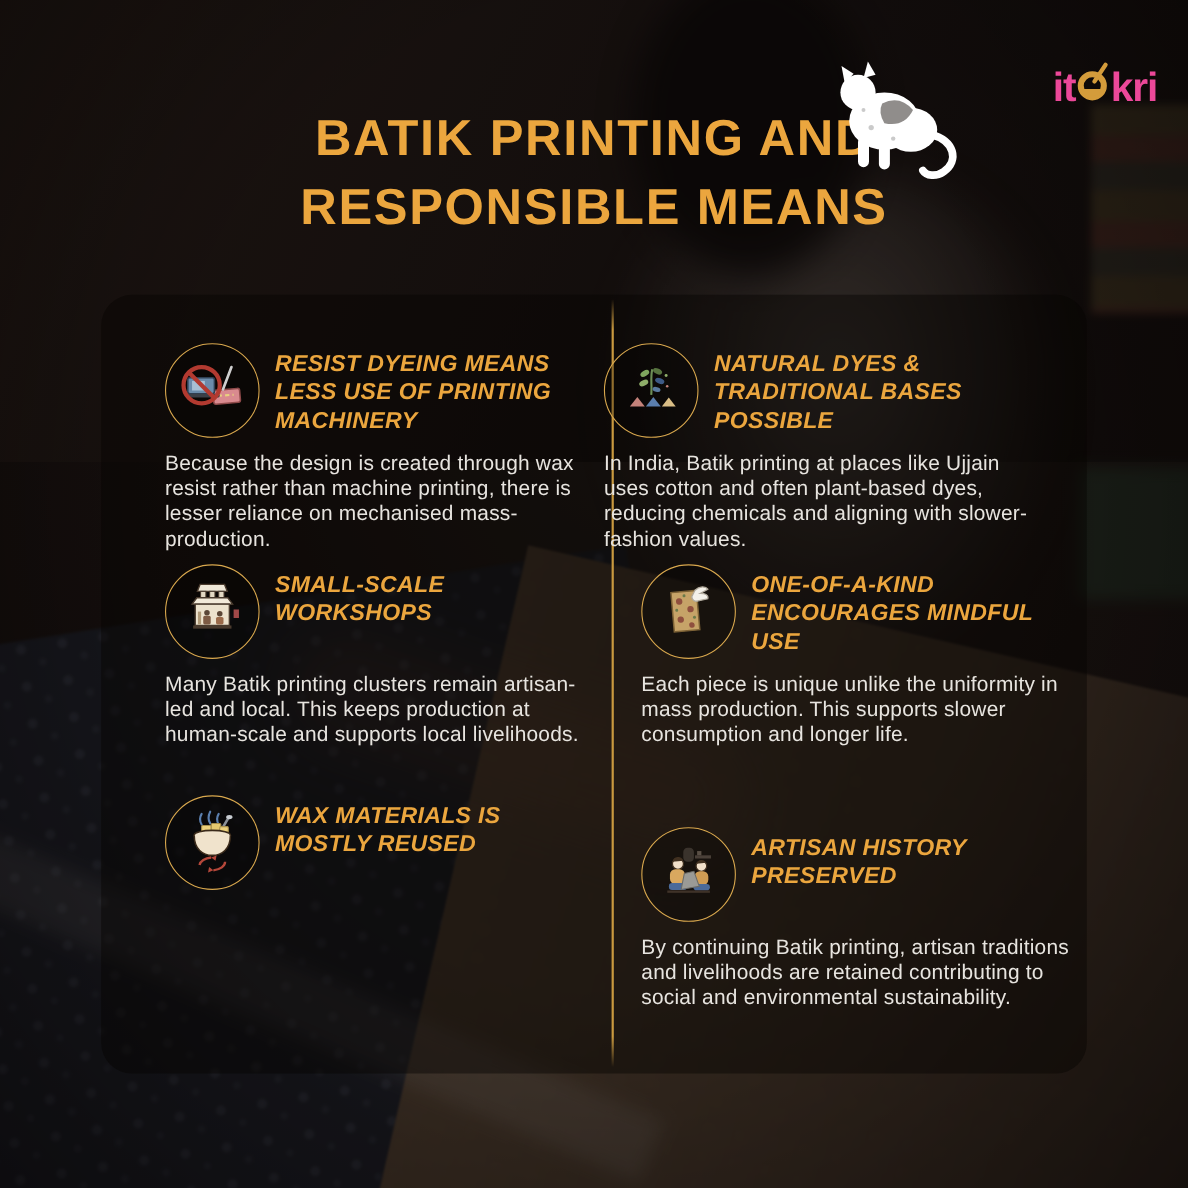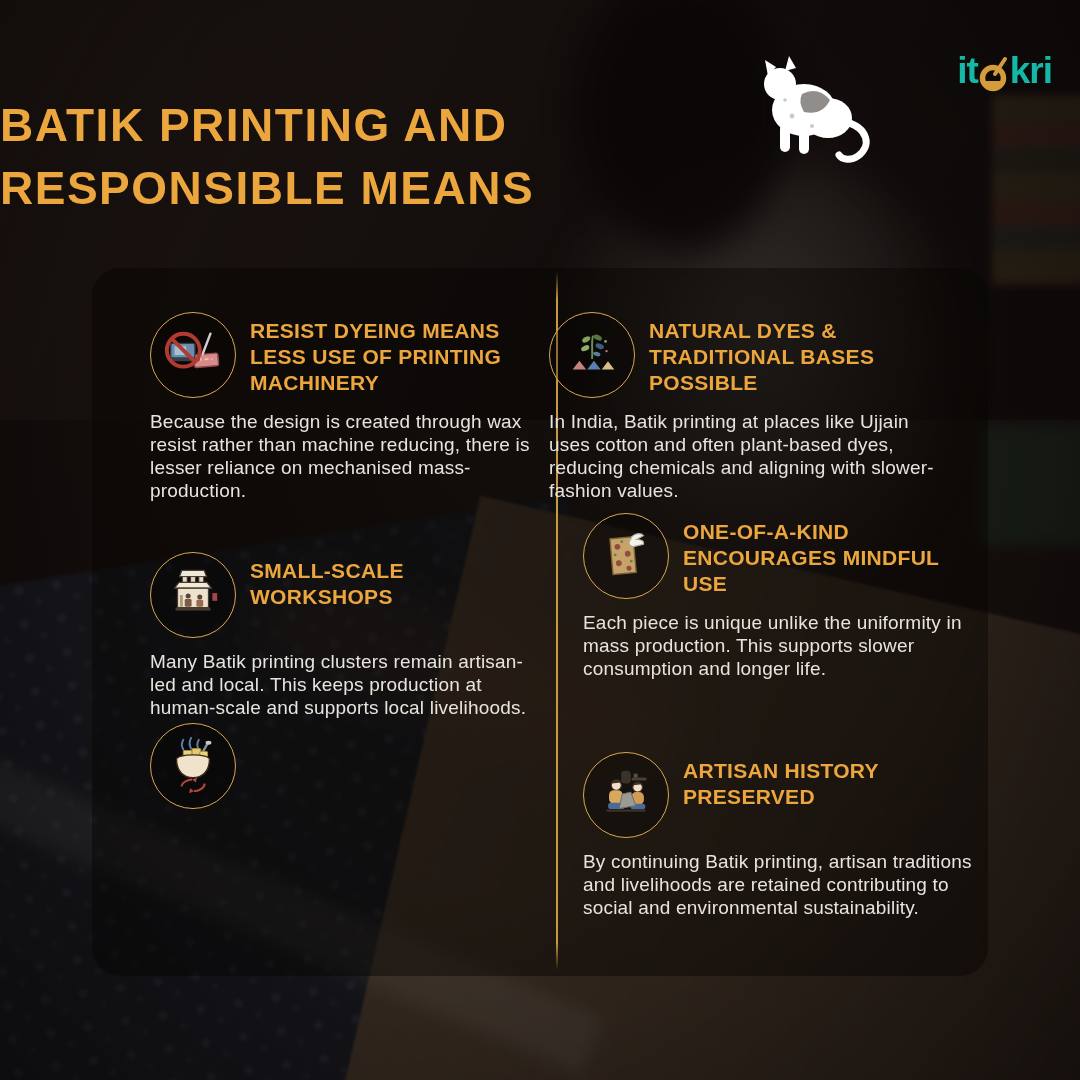--- a/index.html
+++ b/index.html
@@ -36,46 +36,46 @@
     transform:rotate(23deg);background:rgba(175,170,164,.16);filter:blur(8px);}
   .bg-poster{position:absolute;right:-8px;top:95px;width:96px;height:190px;opacity:.45;filter:blur(4px);
     background:repeating-linear-gradient(to bottom,#6a5a32 0 28px,#7a4434 28px 52px,#4a4a3a 52px 78px);}
   .bg-green{position:absolute;right:-10px;top:425px;width:110px;height:120px;opacity:.5;filter:blur(7px);
     background:#25402e;}
   .bg-vignette{position:absolute;inset:0;
     background:radial-gradient(ellipse at 50% 42%, transparent 50%, rgba(0,0,0,.5) 100%);}
   .bg-darken{position:absolute;inset:0;background:rgba(14,9,7,.38);}
 
   
-  .logo{position:absolute;right:28px;top:50px;display:flex;align-items:flex-start;
-    color:#14b8a6;font-weight:bold;font-size:37px;letter-spacing:-1px;z-index:6;}
+  .logo{position:absolute;right:28px;top:50px;display:flex;align-items:flex-end;
+    color:#ec4899;font-weight:bold;font-size:37px;letter-spacing:-1px;z-index:6;}
   .logo .pot{margin:6px 1px 0 1px;display:block;}
-  .title{position:absolute;left:0;right:0;top:94px;z-index:4;
+  .title{position:absolute;left:0;right:0;top:94px;text-align:center;z-index:4;
     color:#ebA63e;font-weight:bold;font-size:46px;line-height:63px;letter-spacing:1.5px;}
   .cat{position:absolute;left:752px;top:50px;z-index:5;}
 
   
   .panel{position:absolute;left:92px;top:268px;width:896px;height:708px;border-radius:28px;
     background:rgba(6,4,3,.45);z-index:2;}
   .divider{position:absolute;left:556px;top:272px;width:2px;height:698px;z-index:3;
     background:linear-gradient(to bottom, rgba(201,153,63,0) 0%, #c9993f 4%, #c9993f 96%, rgba(201,153,63,0) 100%);}
 
   .feature{position:absolute;z-index:4;}
   .f1{left:150px;top:312px;width:388px;}
   .f2{left:549px;top:312px;width:404px;}
-  .f3{left:150px;top:513px;width:388px;margin-top:39px;}
+  .f3{left:150px;top:513px;width:388px;}
   .f4{left:583px;top:513px;width:404px;}
   .f5{left:150px;top:723px;width:388px;}
   .f6{left:583px;top:752px;width:404px;}
   .f-head{display:flex;align-items:flex-start;}
   .icon-circle{flex:0 0 auto;width:86px;height:86px;border-radius:50%;
     border:1.6px solid #d9a84e;background:rgba(0,0,0,.28);
     display:flex;align-items:center;justify-content:center;box-sizing:border-box;}
   .f-heading{margin-left:14px;padding-top:6px;color:#eba63e;font-weight:bold;
-    font-size:21px;line-height:26px;letter-spacing:.3px;text-transform:uppercase;}
+    font-size:21px;line-height:26px;letter-spacing:.3px;text-transform:uppercase;font-style:italic;}
   .f1 .f-heading{width:300px;} .f2 .f-heading{width:336px;}
   .f3 .f-heading{width:330px;} .f4 .f-heading{width:340px;}
   .f5 .f-heading{width:300px;} .f6 .f-heading{width:235px;}
   .f-body{margin-top:12px;color:#e7e4df;font-size:19px;line-height:23px;letter-spacing:.2px;}
 </style>
 </head>
 <body>
 
 <div class="canvas">
 
@@ -140,21 +140,21 @@
           <line x1="50" y1="10" x2="42" y2="31" stroke="#cfcfcf" stroke-width="2.5" stroke-linecap="round"></line>
           <rect x="9" y="20" width="25" height="15" rx="2" fill="#6b8cab" stroke="#2e3f52" stroke-width="1.5"></rect>
           <rect x="13" y="23" width="12" height="9" fill="#a8c0d4"></rect>
           <rect x="7" y="35" width="32" height="3.5" rx="1.5" fill="#3a3f47"></rect>
           <circle cx="22" cy="27" r="17" stroke="#b23a30" stroke-width="4" fill="none"></circle>
           <line x1="10" y1="15" x2="34" y2="39" stroke="#b23a30" stroke-width="4"></line>
         </svg>
       </span>
       <div class="f-heading">RESIST DYEING MEANS LESS USE OF PRINTING MACHINERY</div>
     </div>
-    <div class="f-body">Because the design is created through wax resist rather than machine reducing, there is lesser reliance on mechanised mass-production.</div>
+    <div class="f-body">Because the design is created through wax resist rather than machine printing, there is lesser reliance on mechanised mass-production.</div>
   </div>
 
   <div class="feature f2">
     <div class="f-head">
       <span class="icon-circle">
         <svg width="62" height="62" viewBox="0 0 64 64">
           <path d="M32 36 C33 28 31 20 33 12" stroke="#6d8f57" stroke-width="2" fill="none"></path>
           <ellipse cx="26" cy="16" rx="4.5" ry="2.6" fill="#7fa55e" transform="rotate(-30 26 16)"></ellipse>
           <ellipse cx="38" cy="14" rx="4.5" ry="2.6" fill="#57743f" transform="rotate(25 38 14)"></ellipse>
           <ellipse cx="40" cy="23" rx="4.5" ry="2.6" fill="#3e5a85" transform="rotate(20 40 23)"></ellipse>
@@ -231,20 +231,21 @@
           <rect x="31" y="14" width="9" height="10" rx="1" fill="#e5c96f" stroke="#a8904c" stroke-width="1"></rect>
           <rect x="39" y="17" width="8" height="8" rx="1" fill="#ecd17c" stroke="#a8904c" stroke-width="1"></rect>
           <ellipse cx="32" cy="25" rx="17" ry="4.5" fill="#f0e3cc" stroke="#3a2a1a" stroke-width="1.5"></ellipse>
           <path d="M15 25 c0 13 8 19 17 19 s17 -6 17 -19" fill="#f0e3cc" stroke="#3a2a1a" stroke-width="1.5"></path>
           <path d="M20 53 a13 8 0 0 1 11 -7" stroke="#b5473a" stroke-width="2.2" fill="none"></path>
           <path d="M31 46 l5 -2 -1 5 z" fill="#b5473a"></path>
           <path d="M44 50 a13 8 0 0 1 -11 8" stroke="#b5473a" stroke-width="2.2" fill="none"></path>
           <path d="M33 58 l-5 2 1 -5 z" fill="#b5473a"></path>
         </svg>
       </span>
+      <div class="f-heading">WAX MATERIALS IS MOSTLY REUSED</div>
     </div>
   </div>
 
   <div class="feature f6">
     <div class="f-head">
       <span class="icon-circle">
         <svg width="62" height="62" viewBox="0 0 64 64">
           <rect x="27" y="7" width="10" height="13" rx="4" fill="#3a332c"></rect>
           <rect x="38" y="14" width="15" height="3" fill="#4a4038"></rect>
           <rect x="40" y="10" width="4" height="4" fill="#5a5046"></rect>

